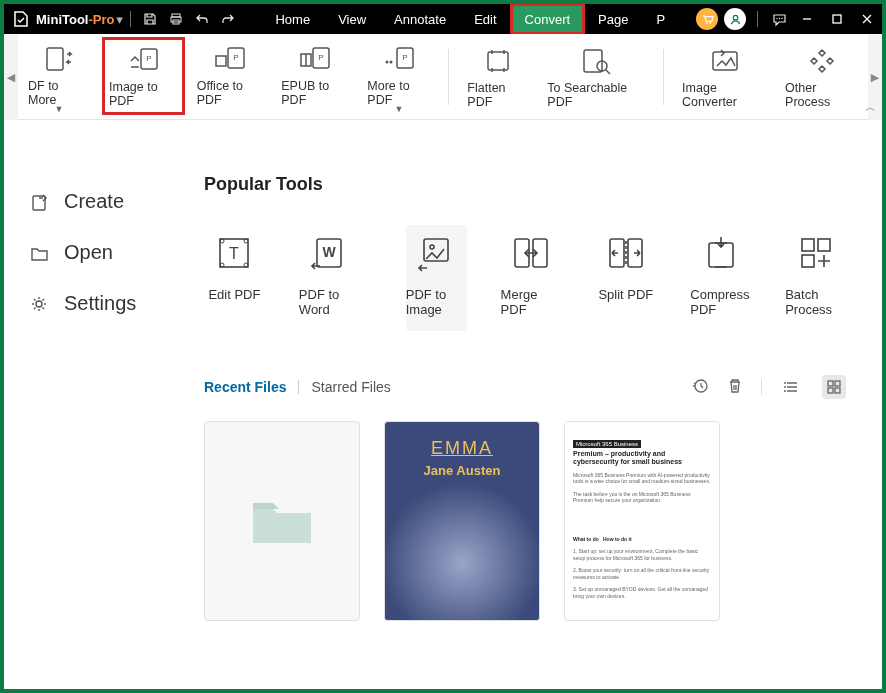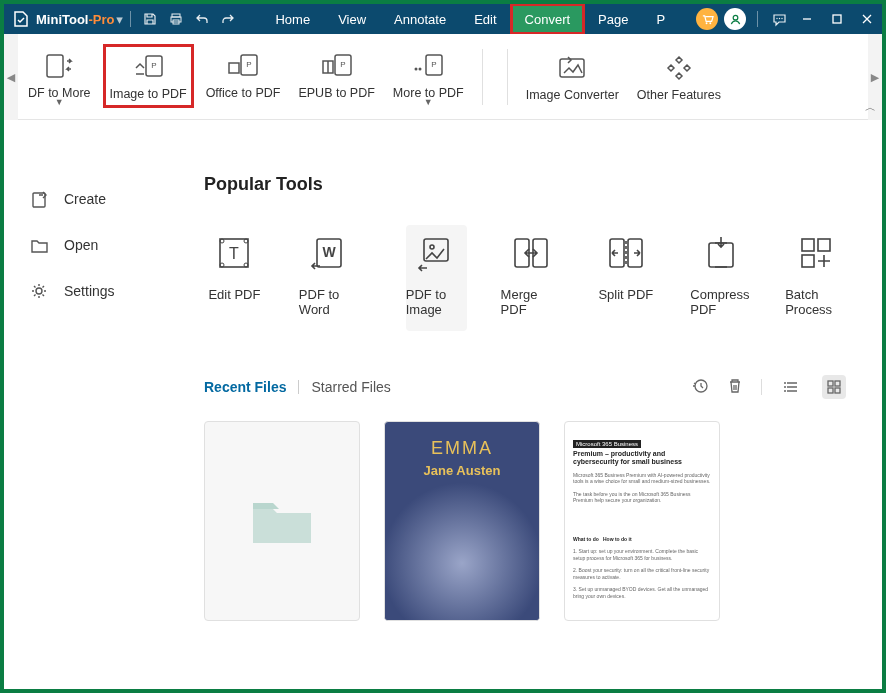--- a/index.html
+++ b/index.html
@@ -1,17 +1,17 @@
 <!DOCTYPE html>
 <html><head>
 <meta charset="utf-8">
 <style>
 * { margin:0; padding:0; box-sizing:border-box; font-family:-apple-system,BlinkMacSystemFont,"Segoe UI",Arial,sans-serif; }
 body { width:886px; height:693px; background:#fff; border:4px solid #0b7d43; position:relative; overflow:hidden; }
-.titlebar { height:30px; background:#0c4a6e; display:flex; align-items:center; color:#fff; font-size:13px; }
+.titlebar { height:30px; background:#000000; display:flex; align-items:center; color:#fff; font-size:13px; }
 .titlebar .logo { width:22px; height:22px; margin:0 4px 0 6px; display:flex; align-items:center; justify-content:center; }
 .titlebar .brand { font-weight:600; }
 .titlebar .brand .pro { color:#ff8c3a; }
 .titlebar .divider { width:10px; text-align:center; opacity:.7; }
 .titlebar .qicon { width:26px; height:30px; display:flex; align-items:center; justify-content:center; opacity:.9; }
 .titlebar .menu { display:flex; margin-left:20px; }
 .titlebar .menu-item { padding:0 14px; height:30px; display:flex; align-items:center; cursor:pointer; }
 .titlebar .menu-item.active { background:#2a9960; }
 .titlebar .menu-item.highlighted { outline:3px solid #d62828; outline-offset:-2px; }
 .titlebar .right { margin-left:auto; display:flex; align-items:center; }
@@ -27,21 +27,21 @@
 .ribbon .group { display:flex; gap:6px; align-items:flex-start; }
 .ribbon .sep { width:1px; height:56px; background:#e0e0e0; margin:0 12px; align-self:center; }
 .rbtn { min-width:74px; padding:6px 4px 4px; display:flex; flex-direction:column; align-items:center; cursor:pointer; font-size:12.5px; color:#333; border:2px solid transparent; }
 .rbtn .ricon { width:32px; height:28px; display:flex; align-items:center; justify-content:center; margin-bottom:6px; }
 .rbtn.highlighted { border:3px solid #d62828; }
 .rbtn .dd { font-size:9px; color:#666; line-height:4px; }
 .collapse { position:absolute; right:6px; bottom:4px; font-size:11px; color:#666; cursor:pointer; }
 
 .main { display:flex; height:calc(693px - 8px - 30px - 86px); }
 .sidebar { width:200px; padding:56px 0 0 26px; }
-.side-item { display:flex; align-items:center; gap:16px; padding:14px 0; font-size:14px; color:#333; cursor:pointer; }
+.side-item { display:flex; align-items:center; gap:16px; padding:14px 0; font-size:20px; color:#333; cursor:pointer; }
 .side-item .sicon { width:18px; height:18px; display:flex; align-items:center; justify-content:center; color:#555; }
 
 .content { flex:1; padding:0 36px 0 0; overflow:hidden; }
 .section-title { font-size:18px; font-weight:600; color:#222; margin:54px 0 30px 0; }
 .tools { display:flex; gap:34px; }
 .tool { width:80px; display:flex; flex-direction:column; align-items:center; cursor:pointer; padding:8px 0 14px; font-size:13px; color:#333; }
 .tool.hover { background:#f5f5f5; border-radius:4px;margin-left:12px; }
 .tool .ticon { width:40px; height:40px; display:flex; align-items:center; justify-content:center; margin-bottom:14px; }
 
 .filetabs { display:flex; align-items:center; margin-top:44px; font-size:14px; }
@@ -51,21 +51,21 @@
 .filetabs .tools-right { margin-left:auto; display:flex; align-items:center; gap:18px; color:#666; }
 .filetabs .viewbtn { width:24px; height:24px; display:flex; align-items:center; justify-content:center; cursor:pointer; border-radius:4px; }
 .filetabs .viewbtn.active { background:#e8e8e8; }
 
 .search { margin-top:24px; height:40px; border:1px solid #ddd; border-radius:20px; display:flex; align-items:center; padding:0 18px; color:#999; font-size:14px; }
 .search svg { margin-right:10px; }
 
 .thumbs { display:flex; gap:24px; margin-top:22px; }
 .thumb { width:156px; height:200px; border:1px solid #e0e0e0; border-radius:4px; background:#f7f7f7; display:flex; align-items:center; justify-content:center; overflow:hidden; position:relative; font-size:6px; }
 .thumb.book { background:#3b4a7a; color:#e8c15a; font-family:serif; flex-direction:column; text-align:center; padding-top:16px; }
-.thumb.book .t1 { font-size:18px; letter-spacing:2px; }
+.thumb.book .t1 { font-size:18px; letter-spacing:2px;text-decoration:underline; }
 .thumb.book .t2 { font-size:13px; margin-top:4px;font-weight:bold; }
 .thumb.book .illust { flex:1; width:100%; background:radial-gradient(circle at 50% 60%, #9aa5c8 0%, #3b4a7a 70%); }
 .thumb.doc { background:#fff; padding:8px; align-items:flex-start; flex-direction:column; }
 .thumb.doc .hl { background:#222; color:#fff; padding:1px 3px; font-size:6px; display:inline-block; }
 .thumb.doc .dtitle { font-size:7px; font-weight:700; color:#222; margin:2px 0; line-height:1.2; }
 .thumb.doc .para { font-size:5px; color:#666; line-height:1.3; margin:3px 0; }
 .thumb.doc .boxes { display:flex; gap:2px; margin:4px 0; }
 .thumb.doc .box { flex:1; height:18px; background:#5aa0d8; }
 .thumb.folder svg { opacity:.5; }
 </style>
@@ -208,39 +208,60 @@
               <text x="22" y="16" font-size="8" text-anchor="middle" fill="#555">P</text>
               <circle cx="4" cy="18" r="1.5" fill="#555"></circle>
               <circle cx="8" cy="18" r="1.5" fill="#555"></circle>
             </svg>
           </div>
           <span>More to PDF</span>
           <span class="dd">▼</span>
         </div>
       </div>
       <div class="sep"></div>
+      <div class="group">
+        <div class="rbtn">
+          <div class="ricon">
+            <svg width="32" height="30" viewBox="0 0 32 30">
+              <rect x="6" y="6" width="20" height="18" rx="2" fill="none" stroke="#555" stroke-width="1.5"></rect>
+              <path d="M10 4v4M22 4v4M10 22v4M22 22v4" stroke="#555" stroke-width="1.5"></path>
+            </svg>
+          </div>
+          <span>Flatten PDF</span>
+        </div>
+        <div class="rbtn">
+          <div class="ricon">
+            <svg width="32" height="30" viewBox="0 0 32 30">
+              <rect x="4" y="4" width="18" height="22" rx="2" fill="none" stroke="#555" stroke-width="1.5"></rect>
+              <circle cx="22" cy="20" r="5" fill="none" stroke="#555" stroke-width="1.5"></circle>
+              <line x1="26" y1="24" x2="30" y2="28" stroke="#555" stroke-width="1.5"></line>
+            </svg>
+          </div>
+          <span>To Searchable PDF</span>
+        </div>
+      </div>
       <div class="sep"></div>
       <div class="group">
         <div class="rbtn">
           <div class="ricon">
             <svg width="32" height="30" viewBox="0 0 32 30">
               <rect x="4" y="6" width="24" height="18" rx="2" fill="none" stroke="#555" stroke-width="1.5"></rect>
               <path d="M8 20l5-5 4 4 5-7 4 8" stroke="#555" fill="none" stroke-width="1.5"></path>
               <path d="M12 4l3 3-3 3" stroke="#555" fill="none" stroke-width="1.5"></path>
             </svg>
           </div>
           <span>Image Converter</span>
         </div>
         <div class="rbtn">
           <div class="ricon">
             <svg width="32" height="30" viewBox="0 0 32 30">
               <path d="M16 4l3 3-3 3-3-3zM16 20l3 3-3 3-3-3zM8 12l3 3-3 3-3-3zM24 12l3 3-3 3-3-3z" fill="none" stroke="#555" stroke-width="1.5"></path>
             </svg>
           </div>
-          <span>Other Features</span>
+          <span>Other Process</span>
         </div>
       </div>
     </div>
   <div class="collapse">︿</div>
 </div>
 
 <div class="main">
   <div class="sidebar" id="sidebar">
       <div class="side-item">
         <span class="sicon">

